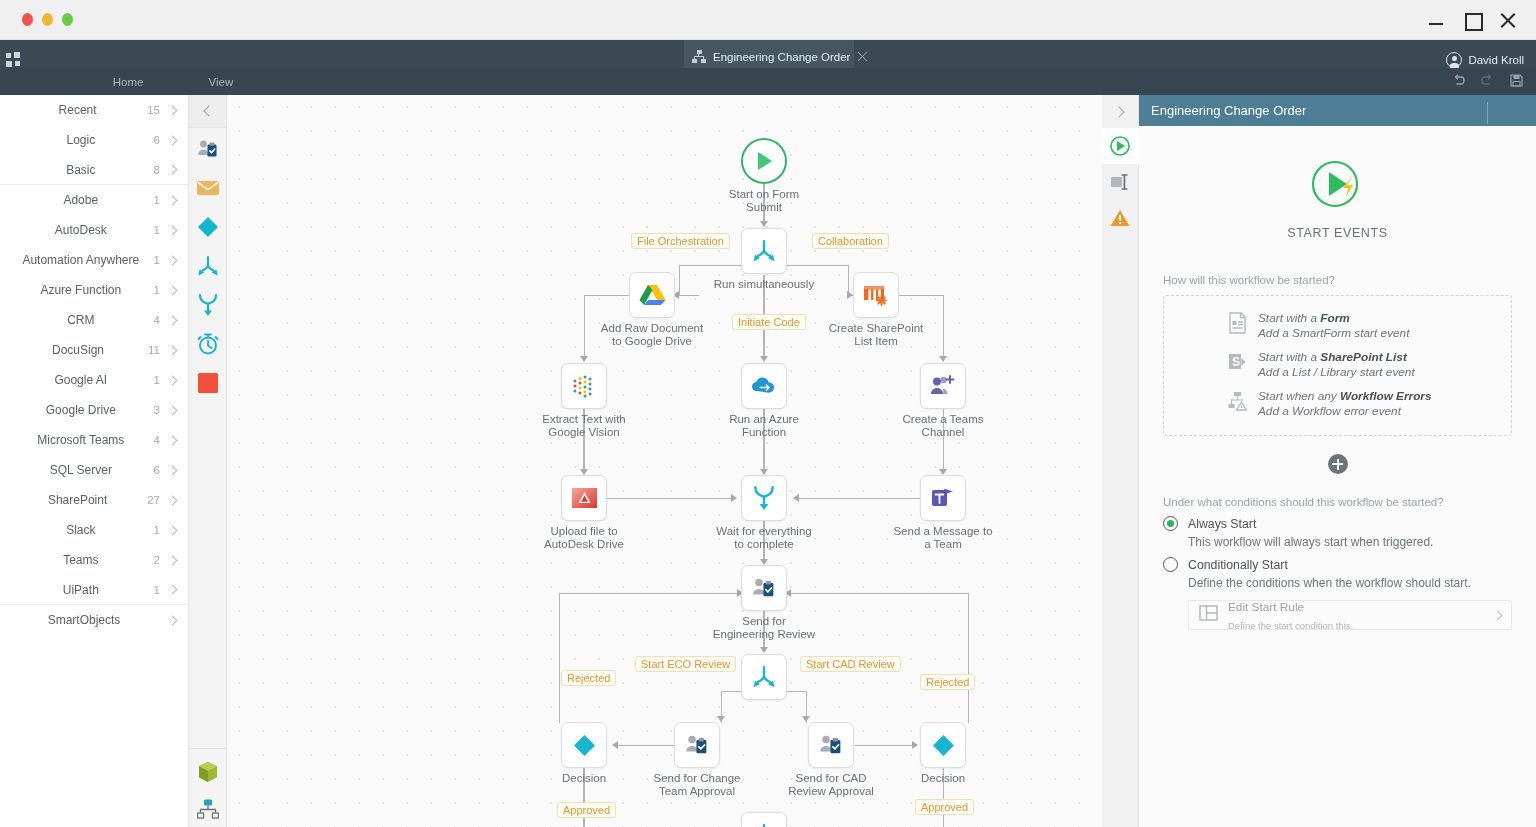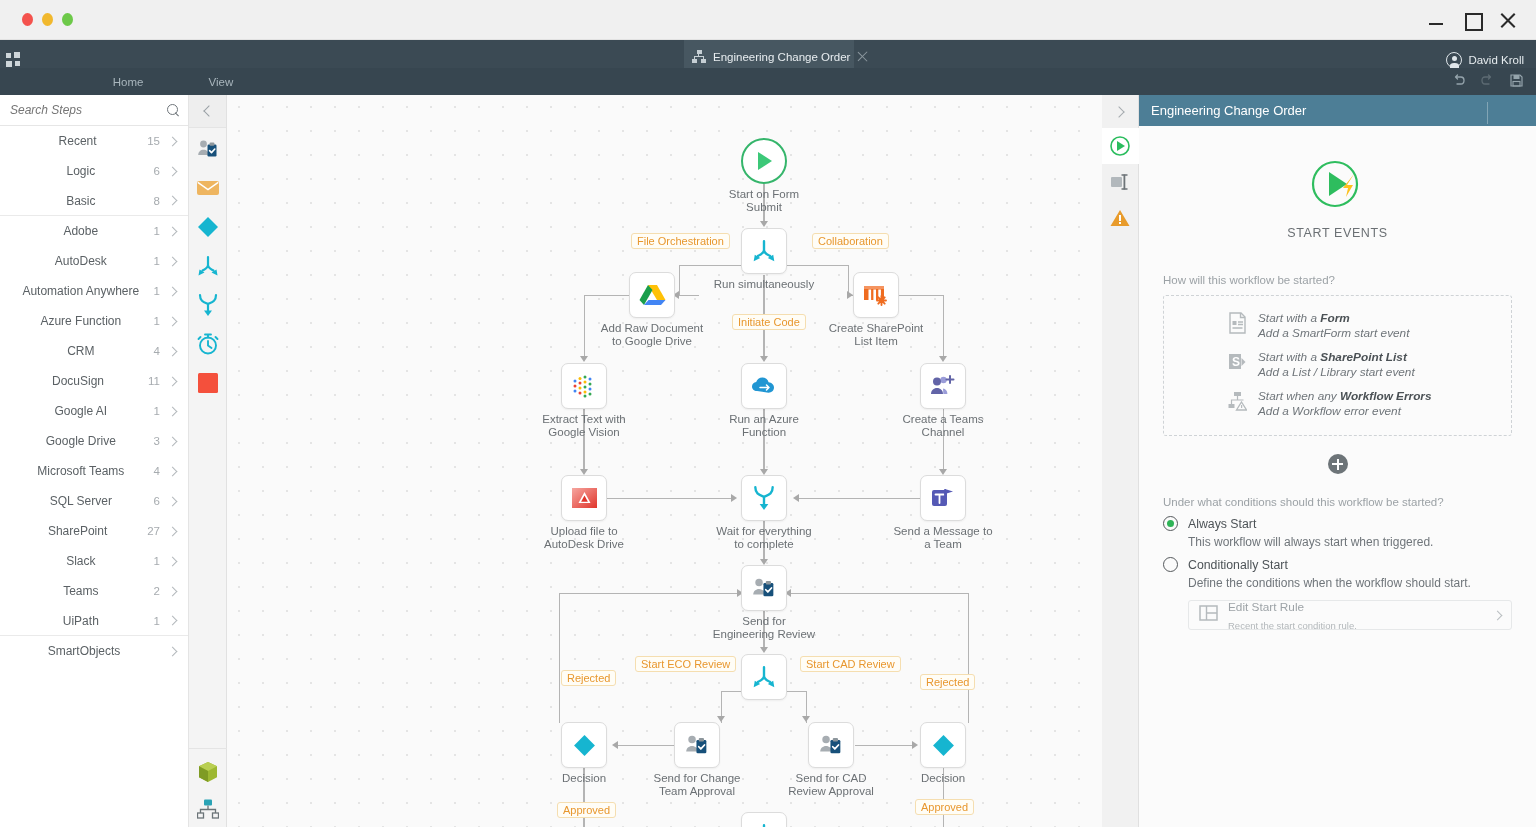--- a/index.html
+++ b/index.html
@@ -264,24 +264,20 @@
         <svg width="15" height="15" viewBox="0 0 15 15">
             <path d="M2 2h9l2 2v9H2V2z" fill="none" stroke="#95a4ac" stroke-width="1.2"></path>
             <rect x="4.5" y="2" width="6" height="4" fill="#95a4ac"></rect>
             <rect x="4" y="8.5" width="7" height="4.5" fill="none" stroke="#95a4ac" stroke-width="1.1"></rect>
           </svg>
       </span>
     </div>
   </div>
 
   <div class="steps">
-    <div class="searchbar">
-      <input placeholder="Search Steps" style="">
-      <span class="mag"></span>
-    </div>
     <div class="steplist" id="steplist">
         <div class="steprow">
           <span class="nm">Recent</span>
           <span class="ct">15</span>
           <span class="chev"></span>
         </div>
         <div class="steprow">
           <span class="nm">Logic</span>
           <span class="ct">6</span>
           <span class="chev"></span>
@@ -835,19 +831,19 @@
 
       <div class="rulebtn">
         <span>
           <svg width="19" height="16" viewBox="0 0 19 16">
               <rect x="1" y="1" width="17" height="14" fill="none" stroke="#b5babd" stroke-width="1.5"></rect>
               <path d="M7.5 1v14M7.5 8H18" stroke="#b5babd" stroke-width="1.4"></path>
             </svg>
         </span>
         <span class="rtx">
           <span class="rn">Edit Start Rule</span><br>
-          <span class="rd">Recent the start condition rule.</span>
+          <span class="rd">Define the start condition this.</span>
         </span>
         <span class="rulechev"></span>
       </div>
     </div>
   </div>
 </div>
 
 </body></html>

